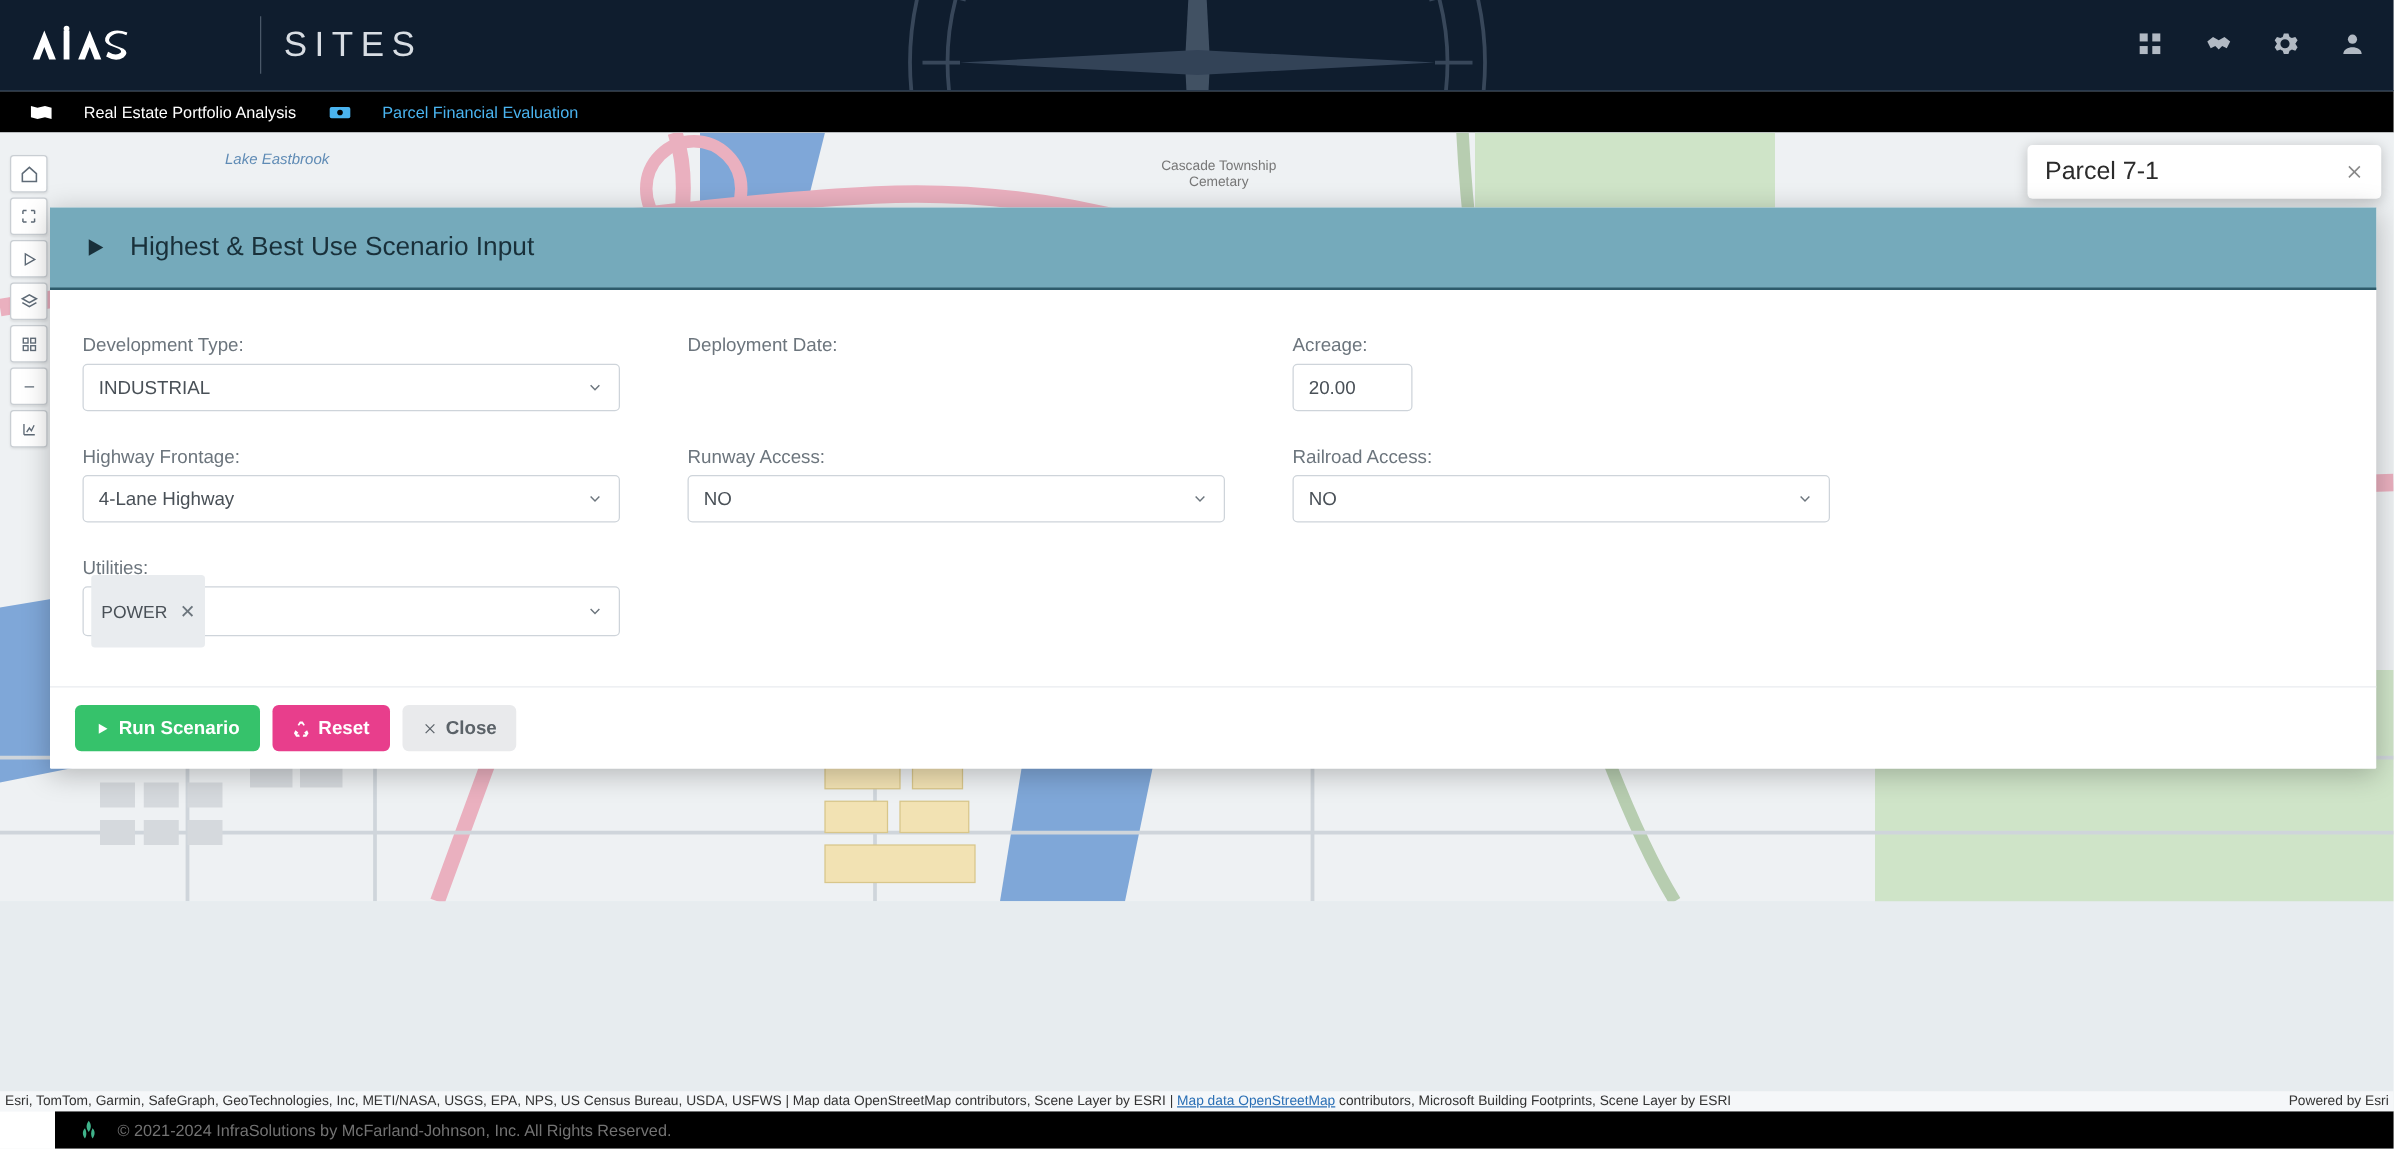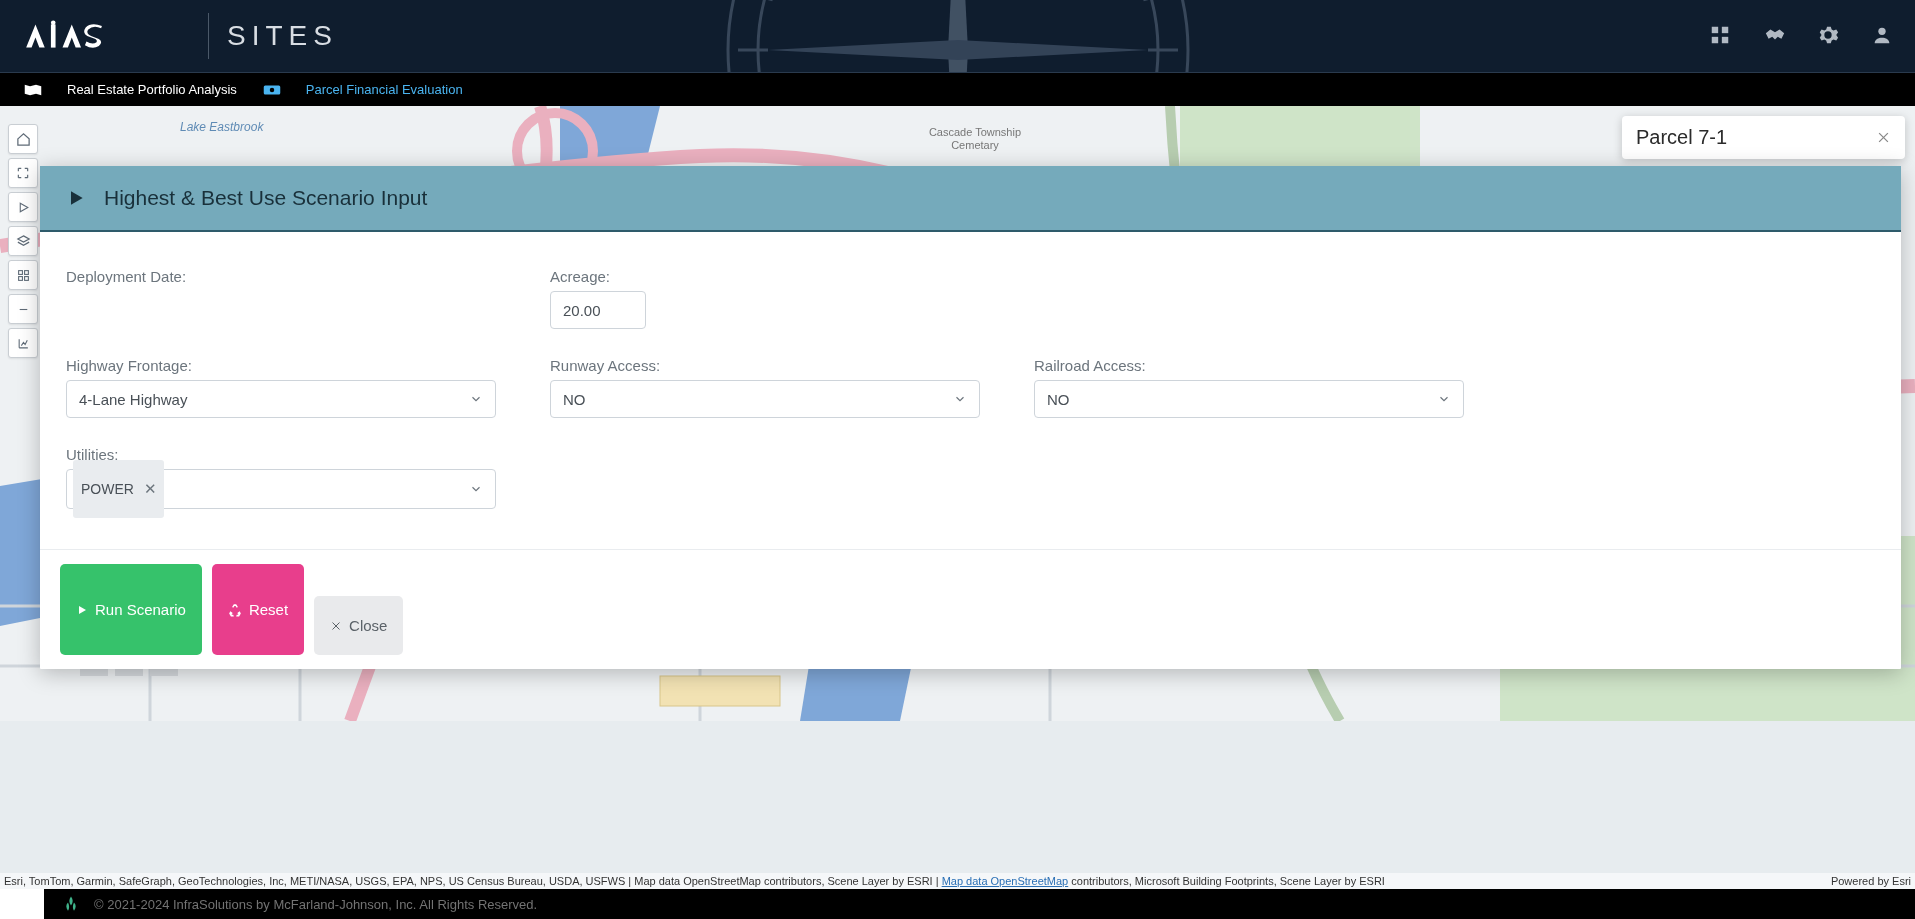--- a/index.html
+++ b/index.html
@@ -47,24 +47,24 @@
   .form-group.wide{flex:0 0 430px;}
   .form-group.narrow{flex:0 0 96px;}
   .form-group label{color:var(--text-muted);font-size:15px;}
   .select,.input{height:38px;border:1px solid var(--border);border-radius:4px;background:#fff;padding:0 12px;font-size:15px;color:#495057;position:relative;display:flex;align-items:center;}
   .select{justify-content:space-between;cursor:pointer;}
   .select .caret{color:#6c757d;}
   .tag-select{height:40px;border:1px solid var(--border);border-radius:4px;padding:4px 12px 4px 6px;display:flex;align-items:center;justify-content:space-between;cursor:pointer;}
   .tag{background:#e9ecef;border-radius:3px;padding:20px 8px;font-size:14px;color:#495057;display:flex;align-items:center;gap:10px;}
   .tag .x{color:#6c757d;font-size:15px;cursor:pointer;}
   .scenario-footer{border-top:1px solid #e9ecef;padding:14px 20px;display:flex;gap:10px;}
-  .btn{border:none;border-radius:5px;padding:21px 16px;font-size:15px;font-weight:400;cursor:pointer;display:flex;align-items:center;gap:7px;}
+  .btn{border:none;border-radius:5px;padding:10px 16px;font-size:15px;font-weight:700;cursor:pointer;display:flex;align-items:center;gap:7px;}
   .btn-green{background:var(--green);color:#fff;}
   .btn-pink{background:var(--pink);color:#fff;}
-  .btn-muted{background:#e9eaec;color:#5b6268;margin-top:32px;}
+  .btn-muted{background:#e9eaec;color:#5b6268;}
   
   .attribution{position:absolute;bottom:0;left:0;right:0;display:flex;justify-content:space-between;font-size:11px;color:#333;padding:2px 4px;background:rgba(255,255,255,.6);z-index:4;}
   .attribution a{color:#2a6fb5;}
   .app-footer{height:30px;background:#000;color:#737373;font-size:13px;display:flex;align-items:center;gap:14px;padding:0 18px;margin-left:44px;}
   .app-footer .flogo{width:18px;height:18px;}
   
   svg{display:block;}
 </style>
 </head>
 <body>
@@ -269,20 +269,29 @@
   <div class="scenario-panel">
     <div class="scenario-header">
       <svg width="20" height="20" viewBox="0 0 24 24" fill="#19303a">
           <polygon points="6,4 20,12 6,20"></polygon>
         </svg>
       <span>Highest &amp; Best Use Scenario Input</span>
     </div>
     <div class="scenario-body">
       <div class="form-row">
         <div class="form-group wide">
+          <label>Development Type:</label>
+          <div class="select">
+            <span>INDUSTRIAL</span>
+            <svg class="caret" width="14" height="14" viewBox="0 0 24 24" fill="none" stroke="currentColor" stroke-width="2">
+                <polyline points="6 9 12 15 18 9"></polyline>
+              </svg>
+          </div>
+        </div>
+        <div class="form-group wide">
           <label>Deployment Date:</label>
         </div>
         <div class="form-group narrow">
           <label>Acreage:</label>
           <div class="input">
             <span>20.00</span>
           </div>
         </div>
       </div>
       <div class="form-row">

